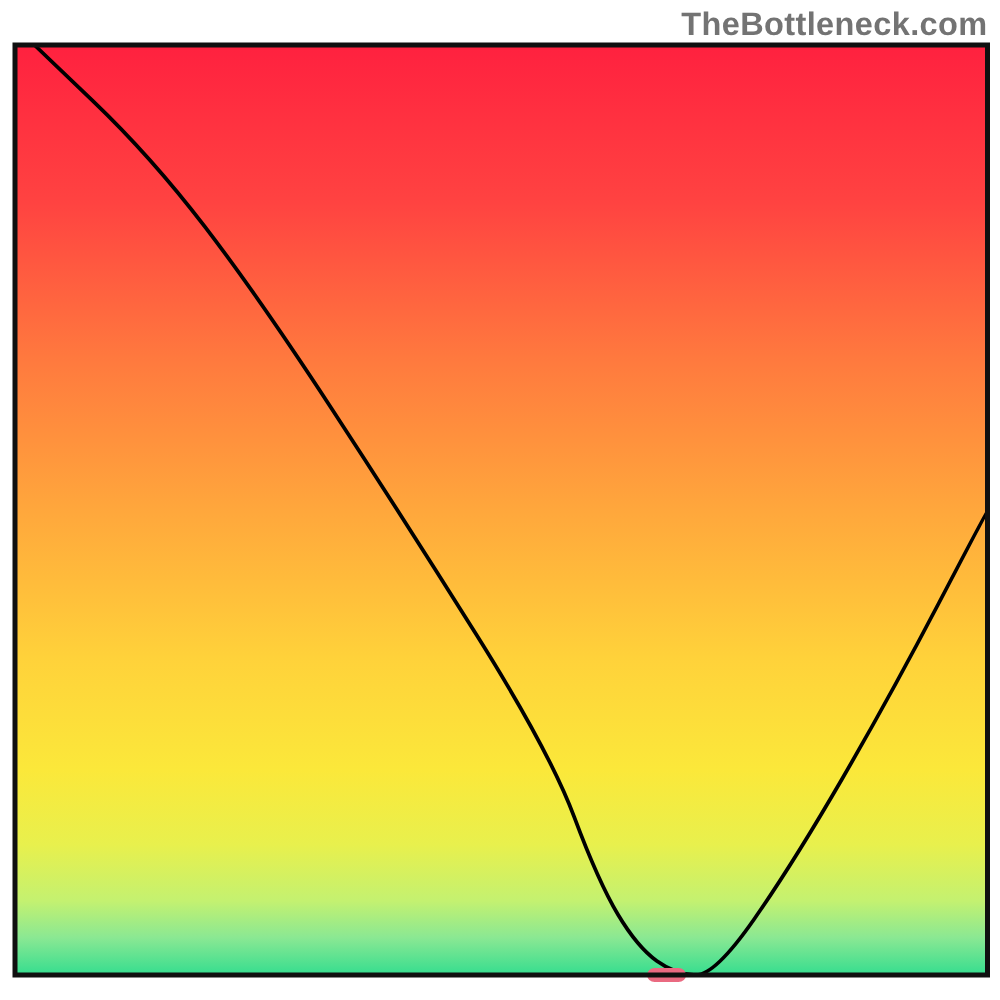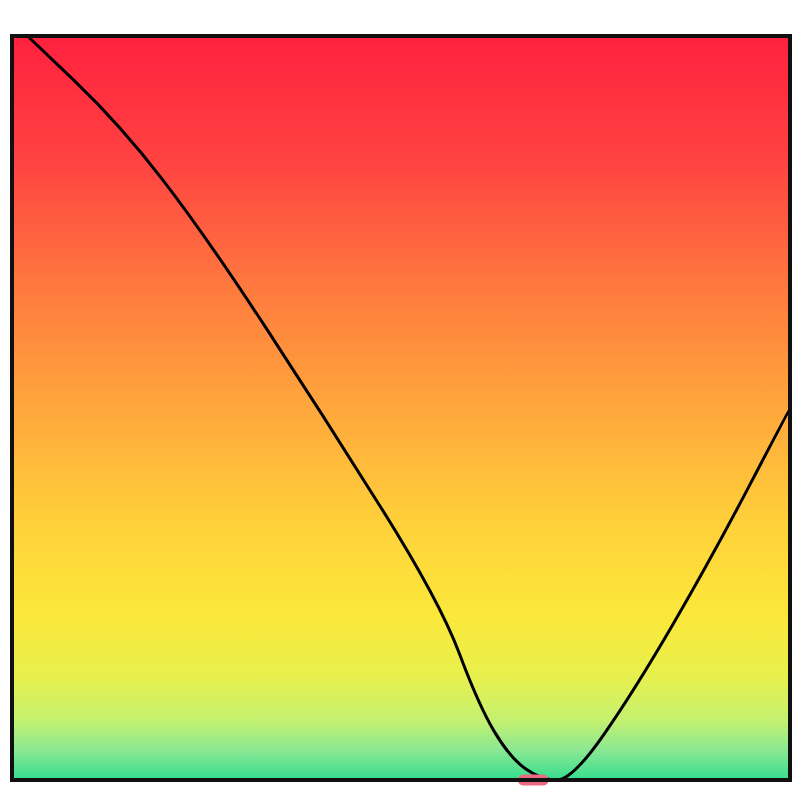--- a/index.html
+++ b/index.html
@@ -28,20 +28,21 @@
   svg.chart {
     position: absolute;
     top: 0;
     left: 0;
   }
 </style>
 </head>
 <body>
 
 <div class="stage">
+  <div class="watermark">TheBottleneck.com</div>
 
   <svg class="chart" width="800" height="800" viewBox="0 0 800 800">
     <defs>
       <linearGradient id="spectral" x1="0" y1="0" x2="0" y2="1">
           <stop offset="0%" stop-color="#ff213f"></stop>
           <stop offset="17%" stop-color="#ff4341"></stop>
           <stop offset="34%" stop-color="#ff7a3e"></stop>
           <stop offset="50%" stop-color="#ffa73c"></stop>
           <stop offset="66%" stop-color="#ffd23a"></stop>
           <stop offset="78%" stop-color="#fbe83a"></stop>

